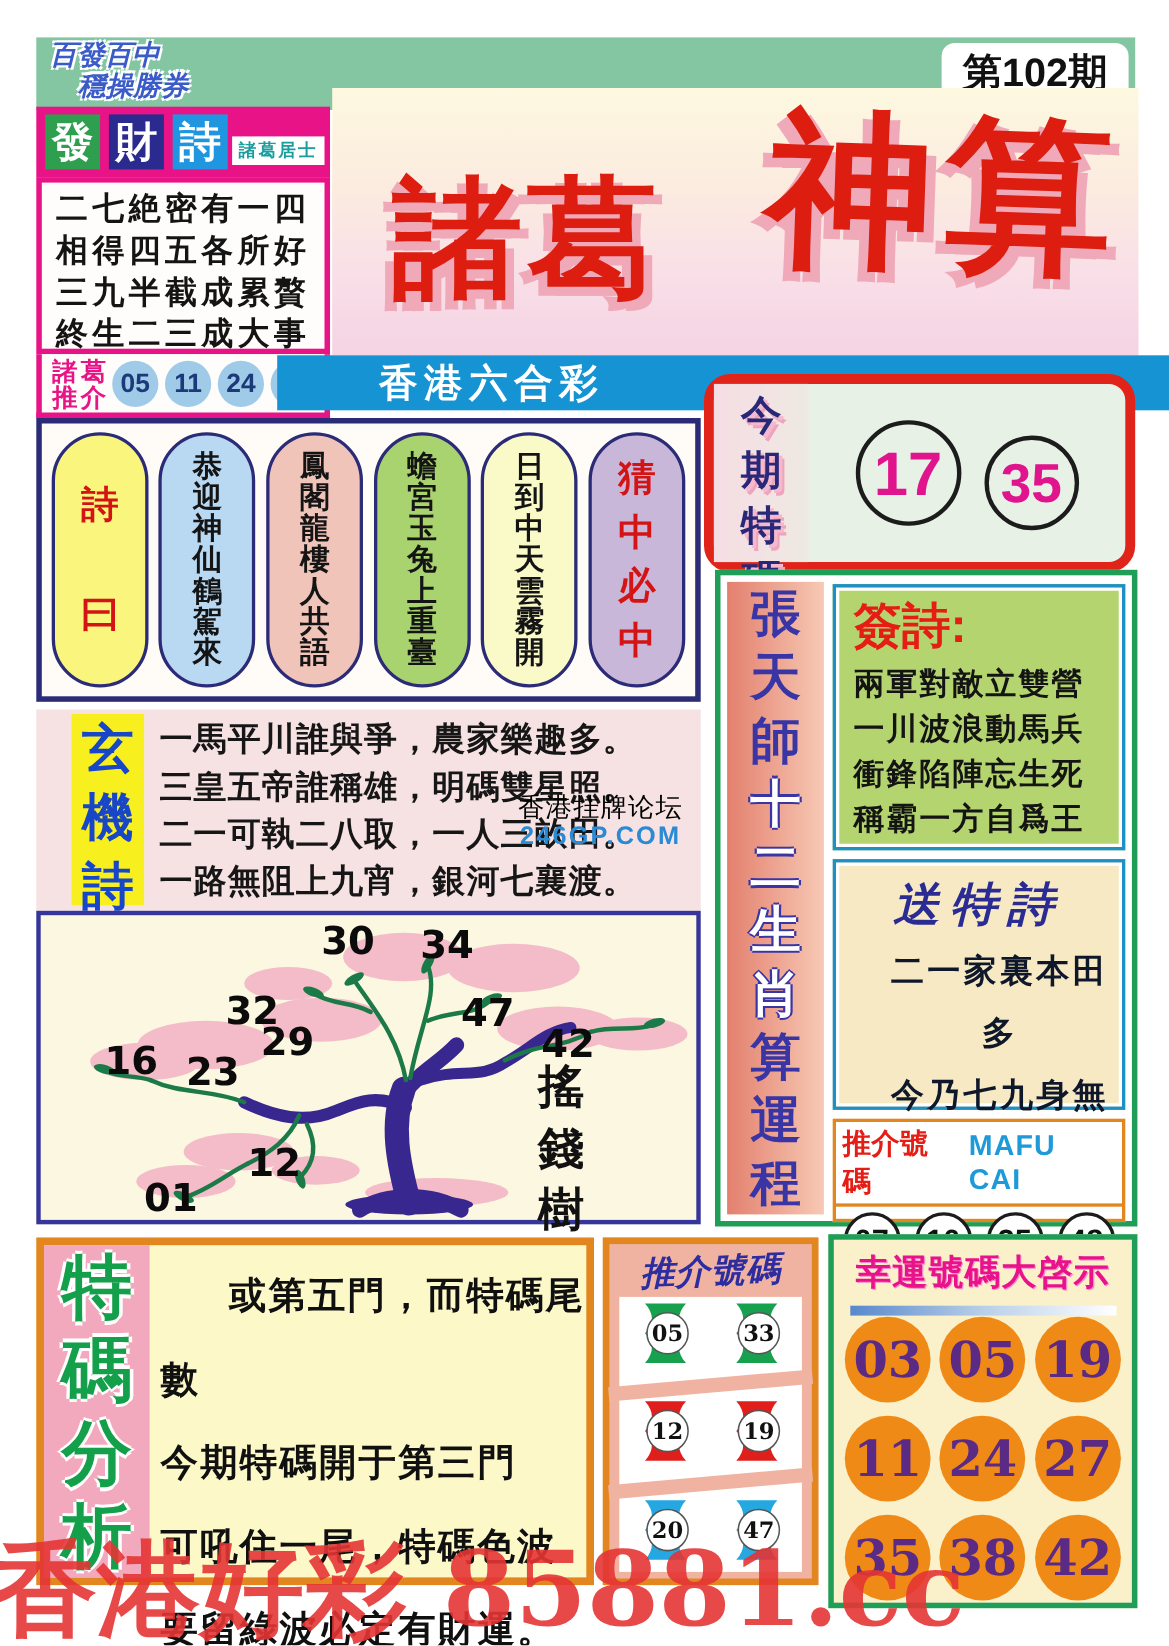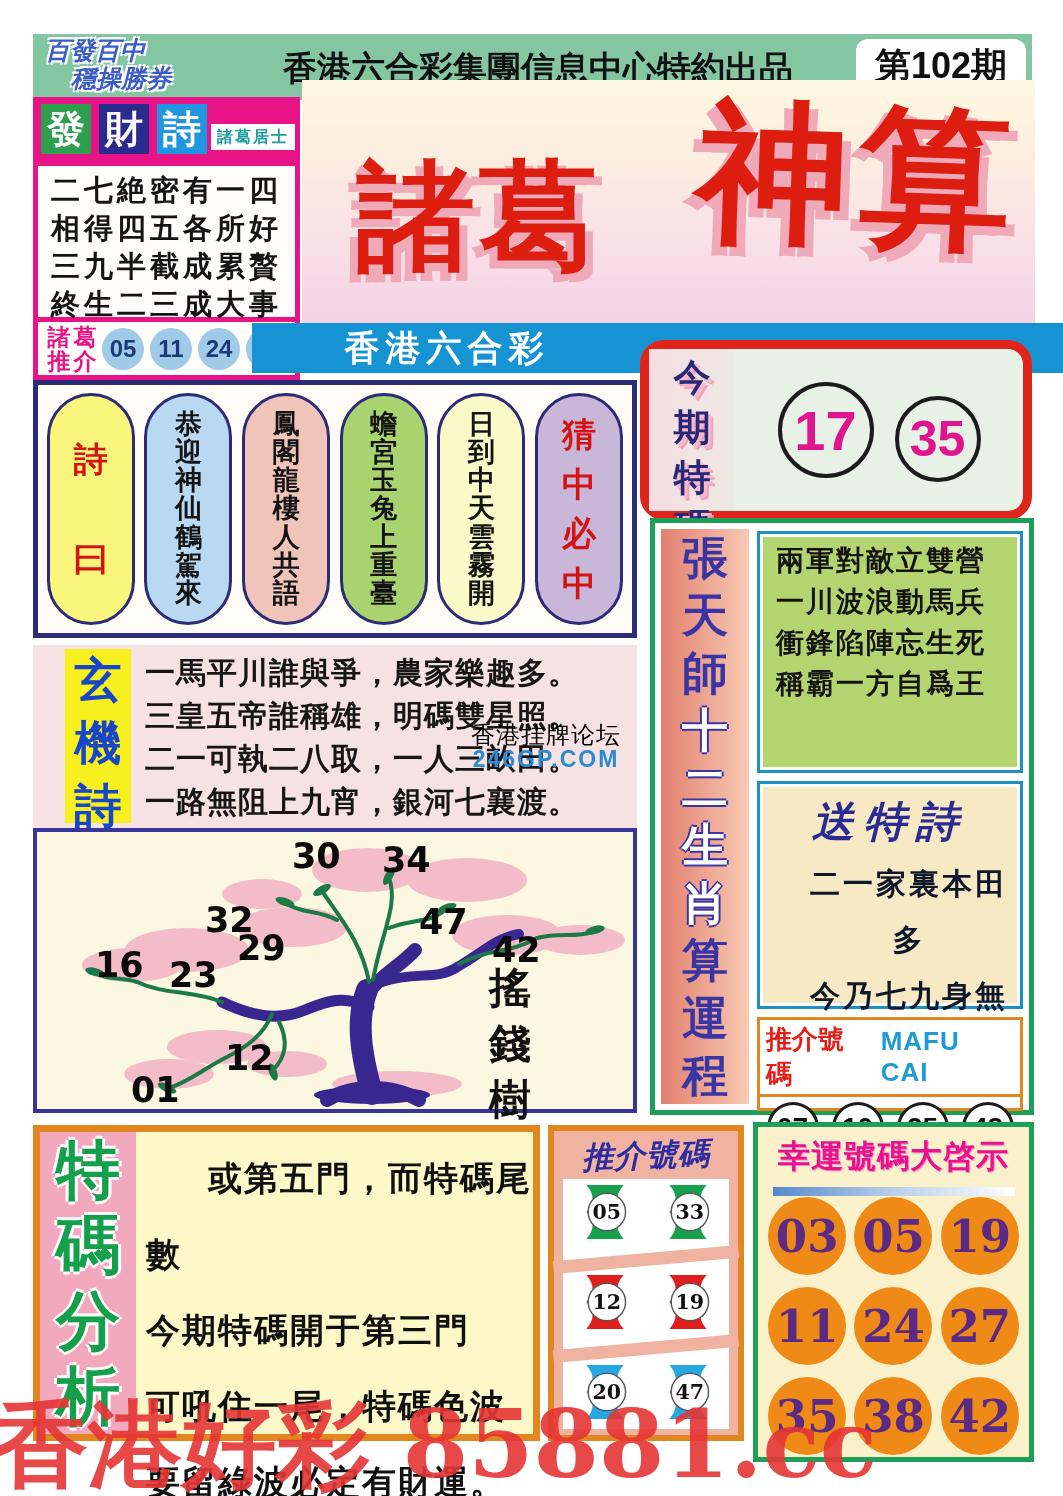--- a/index.html
+++ b/index.html
@@ -136,21 +136,20 @@
 </head>
 <body>
 
 <div id="page">
 
   <div id="header" class="abs">
     <div id="slogan" class="abs">
       <div class="l1">百發百中</div>
       <div class="l2">穩操勝券</div>
     </div>
-    <div id="header-title" class="abs">香港六合彩集團信息中心特約出品</div>
     <div id="issue-box" class="abs">第102期</div>
   </div>
 
   <div id="masthead" class="abs">
     <div id="masthead-t1" class="abs bigtitle">諸葛</div>
     <div id="masthead-t2" class="abs bigtitle">神算</div>
   </div>
 
   <div id="facai-banner" class="abs">
     <div id="facai-boxes">
@@ -340,20 +339,21 @@
         <span class="white">十</span>
         <span class="white">二</span>
         <span class="white">生</span>
         <span class="white">肖</span>
         <span>算</span>
         <span>運</span>
         <span>程</span>
       </div>
 
     <div id="qianshi-box" class="inner-card">
+      <div id="qianshi-title">簽詩:</div>
       <div>
           <div class="line">兩軍對敵立雙營</div>
           <div class="line">一川波浪動馬兵</div>
           <div class="line">衝鋒陷陣忘生死</div>
           <div class="line">稱霸一方自爲王</div>
         </div>
     </div>
 
     <div id="songte-box" class="inner-card">
       <div id="songte-title">送特詩</div>

